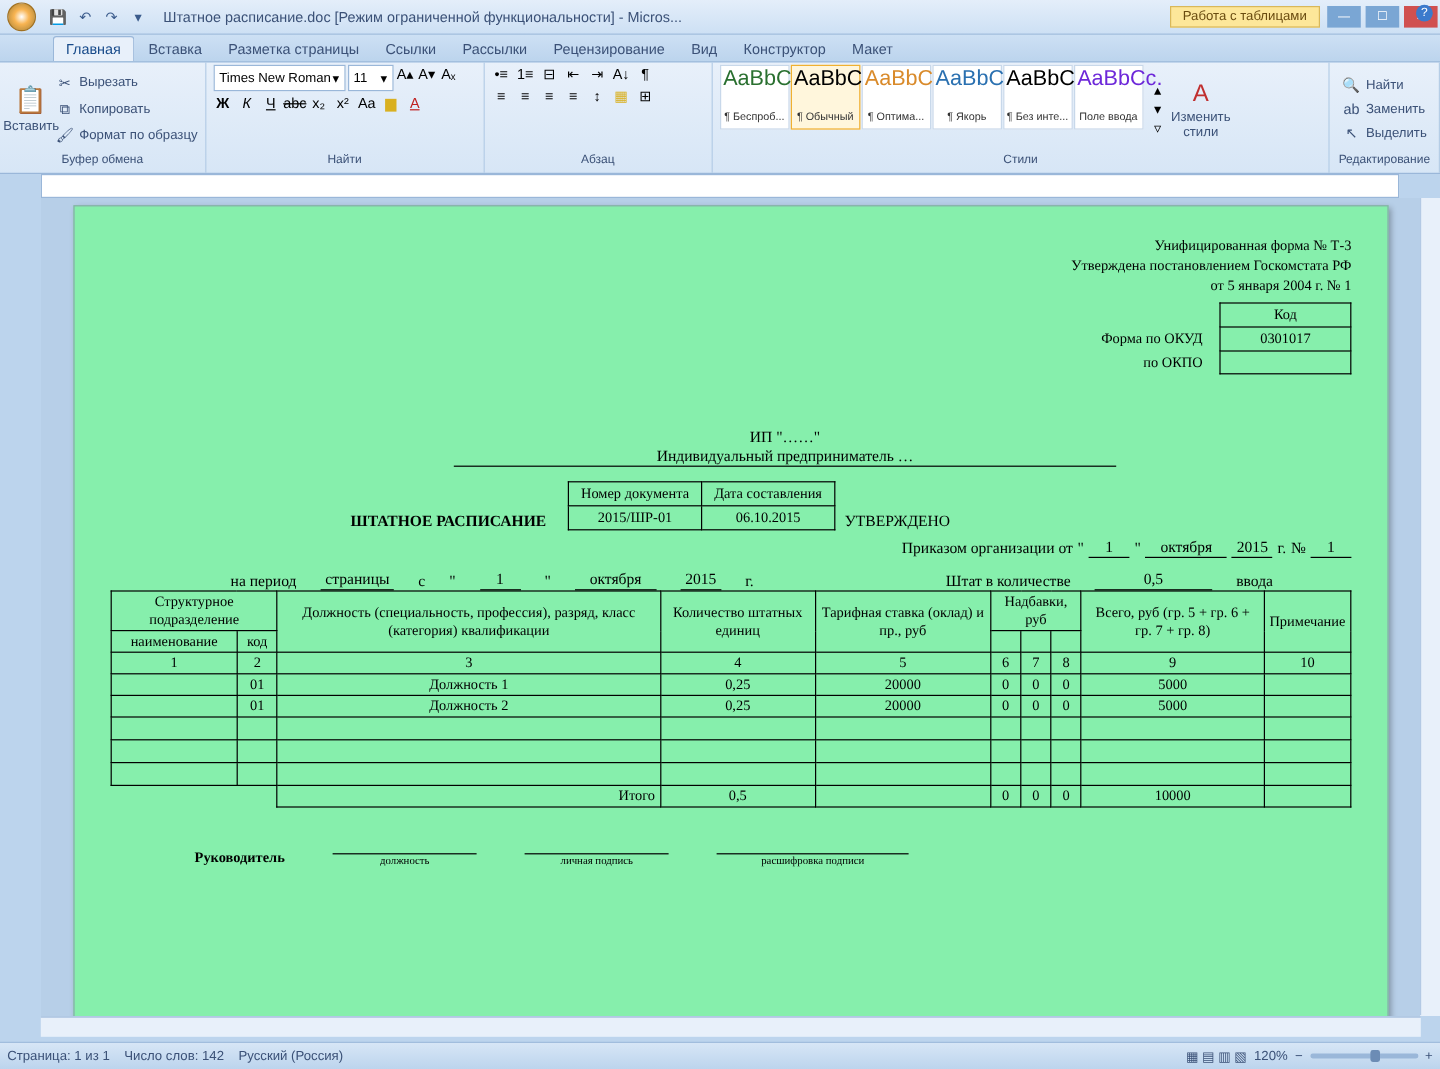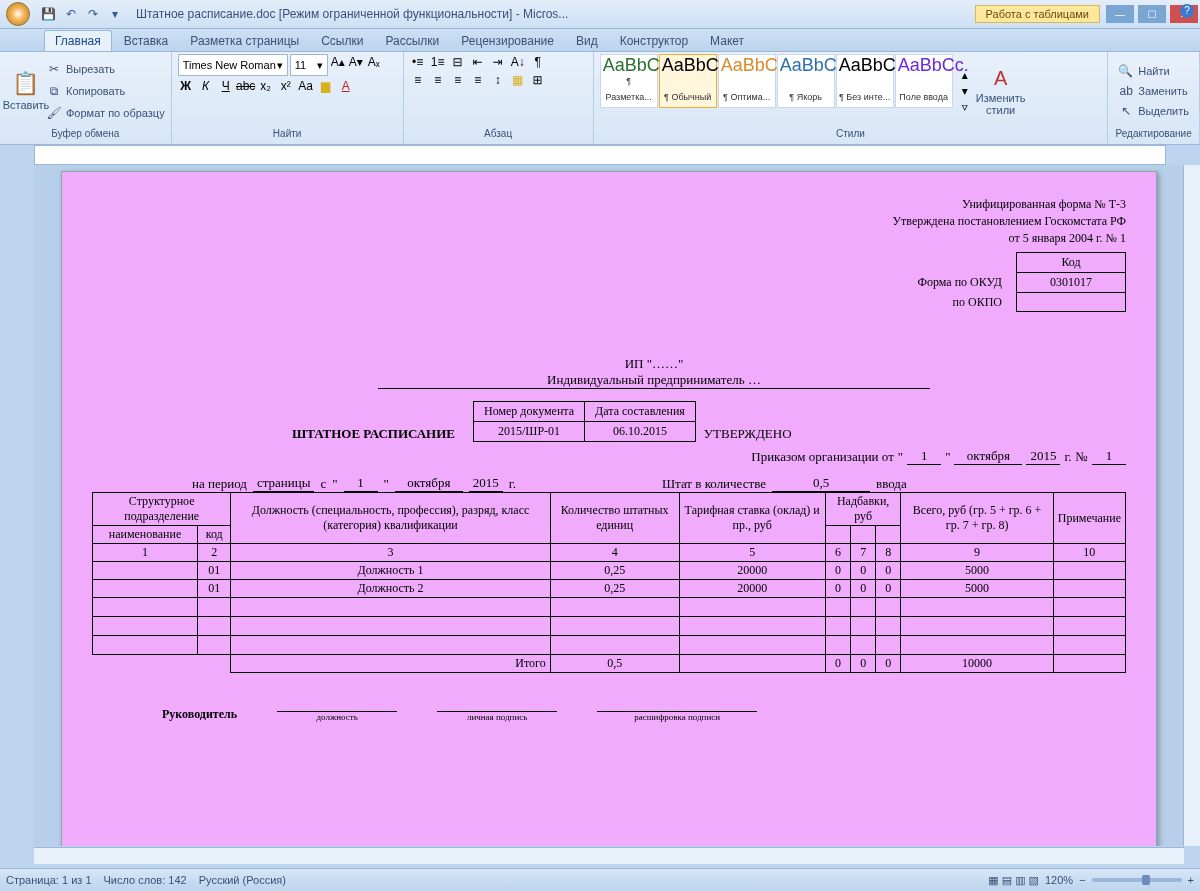--- a/index.html
+++ b/index.html
@@ -27,35 +27,35 @@
 .font-select{height:20px;border:1px solid #9ab7d9;background:#fff;font-size:11px;padding:0 4px;display:flex;align-items:center;width:100px;justify-content:space-between}
 .size-select{width:28px}
 .styles-row{display:flex;gap:1px}
 .style-box{width:58px;height:54px;border:1px solid #c8d8ea;background:#fff;font-size:12px;text-align:center;line-height:16px;color:#333;display:flex;flex-direction:column;justify-content:flex-end;padding:2px;box-sizing:border-box}
 .style-box .sample{font-size:18px;flex:1}
 .style-box.sel{border:1px solid #f0b030;background:#fff6dc}
 .edit-btn{display:flex;align-items:center;gap:4px;height:20px;color:#3b5177;padding:0 4px}
 .doc-area{flex:1;background:#bcd4ed;position:relative;overflow:hidden}
 .ruler-h{height:18px;background:#fff;margin:0 34px 0 34px;border:1px solid #9ab7d9}
 .page-wrap{position:absolute;top:20px;left:34px;right:16px;bottom:22px;overflow:auto;background:#b7cfe8}
-.page{width:1096px;margin:6px auto;background:#f0abfc;border:1px solid #8aa;box-shadow:2px 2px 5px rgba(0,0,0,.3);padding:24px 30px 30px 30px;box-sizing:border-box;font-family:"Times New Roman",serif;font-size:13px;color:#000;min-height:680px}
+.page{width:1096px;margin:6px auto;background:#86efac;border:1px solid #8aa;box-shadow:2px 2px 5px rgba(0,0,0,.3);padding:24px 30px 30px 30px;box-sizing:border-box;font-family:"Times New Roman",serif;font-size:13px;color:#000;min-height:680px}
 .hdr-right{text-align:right;font-size:12px;line-height:1.4}
 .code-tbl{float:right;margin-top:6px;border-collapse:collapse}
 .code-tbl td{border:1px solid #000;padding:2px 14px;text-align:center;font-size:12px}
 .code-tbl td.nb{border:none}
 .org{display:flex;align-items:flex-end;gap:6px;clear:both;margin-top:40px;font-size:13px}
 .org .line{border-bottom:1px solid #000;flex:1;text-align:center}
 .sub{font-size:9px;text-align:center}
 .doc-no{margin:12px 0 0 200px;display:flex;align-items:flex-end;gap:0;font-size:13px}
 .doc-no b{margin-right:18px}
 .mini-tbl{border-collapse:collapse}
 .mini-tbl td{border:1px solid #000;padding:2px 10px;text-align:center;font-size:12px}
 .approv{margin-top:6px;font-size:13px;display:flex;gap:4px;align-items:flex-end;justify-content:flex-end}
 .uline{border-bottom:1px solid #000;display:inline-block;min-width:26px;text-align:center;padding:0 4px}
-.period-row{display:flex;align-items:flex-end;gap:6px;margin-top:10px;font-size:13px}
+.period-row{display:flex;align-items:flex-end;gap:20px;margin-top:10px;font-size:13px}
 .main-tbl{border-collapse:collapse;width:100%;margin-top:0;font-size:12px}
 .main-tbl th,.main-tbl td{border:1px solid #000;padding:1px 4px;text-align:center}
 .main-tbl th{font-weight:normal}
 .main-tbl td.empty{height:16px}
 .sign-row{margin-top:24px;display:flex;gap:40px;align-items:flex-end;font-size:12px}
 .sign-row .sline{border-bottom:1px solid #000;min-width:120px;height:14px}
 .sign-row .lbl{font-size:9px;text-align:center;width:120px}
 .statusbar{height:22px;background:linear-gradient(#d7e6f6,#bcd4ed);border-top:1px solid #9ab7d9;display:flex;align-items:center;font-size:11px;color:#3b5177;padding:0 6px;gap:12px}
 .zoom{margin-left:auto;display:flex;align-items:center;gap:6px}
 .slider{width:90px;height:4px;background:#9ab7d9;border-radius:2px;position:relative}
@@ -181,21 +181,21 @@
         </div>
       </div>
       <div class="group-label">Абзац</div>
     </div>
 
     <div class="group" style="flex:1">
       <div class="group-body">
         <div class="styles-row" id="styles-row">
             <div class="style-box">
               <div class="sample" style="color:#2a7030">AaBbCcL</div>
-              <div style="font-size:9px">¶ Разметка...</div>
+              <div style="font-size:9px">¶ Беспроб...</div>
             </div>
             <div class="style-box sel">
               <div class="sample" style="color:#000">AaBbCcL</div>
               <div style="font-size:9px">¶ Обычный</div>
             </div>
             <div class="style-box">
               <div class="sample" style="color:#d98a2a">AaBbCcL</div>
               <div style="font-size:9px">¶ Оптима...</div>
             </div>
             <div class="style-box">

